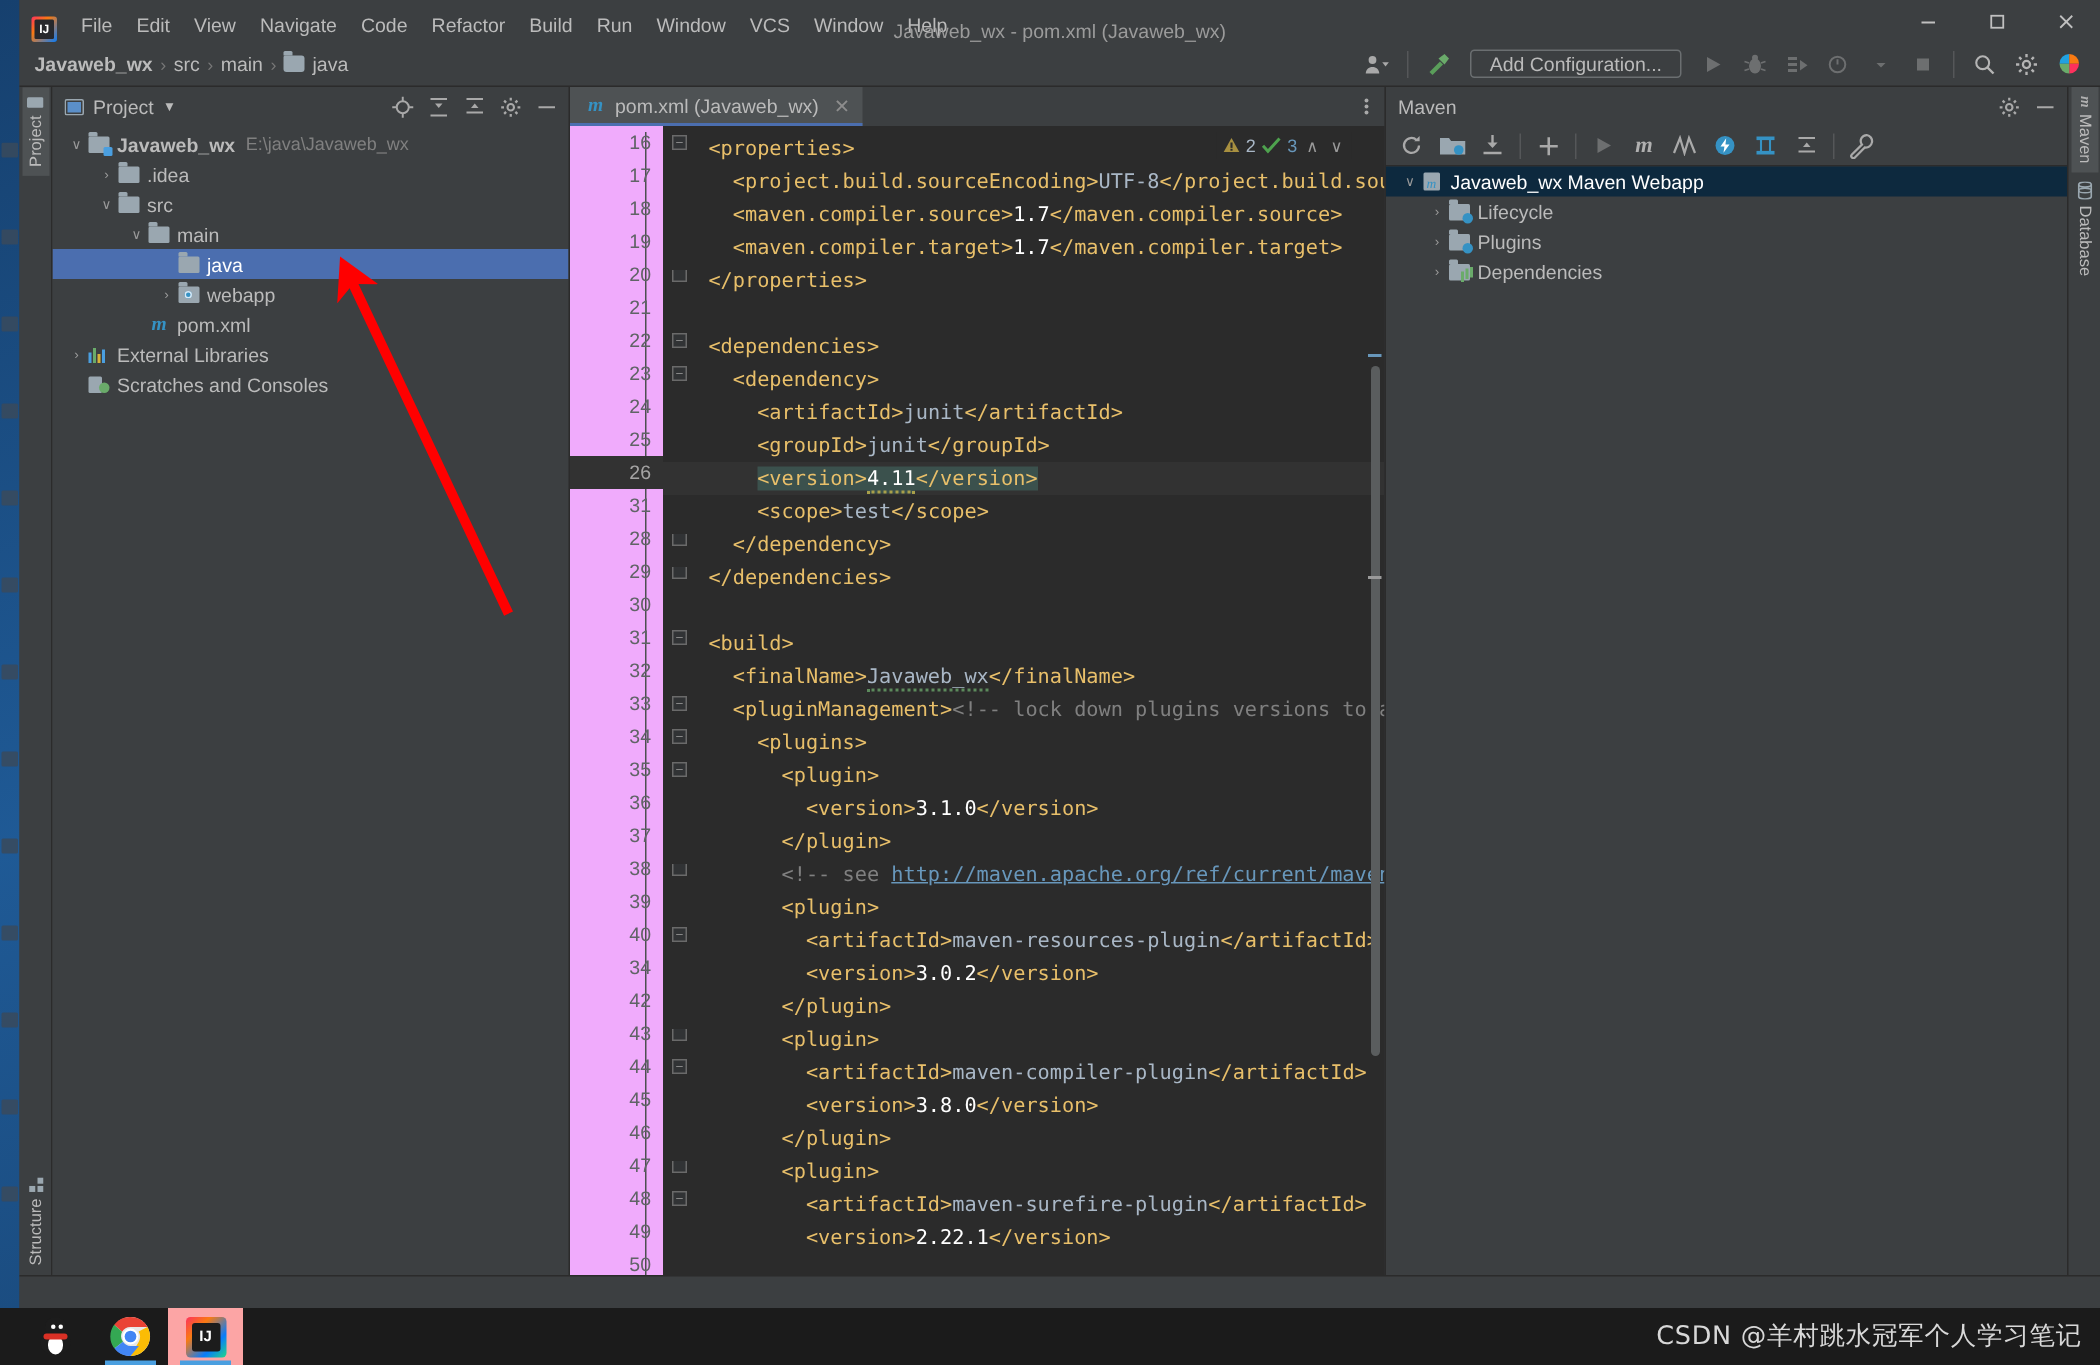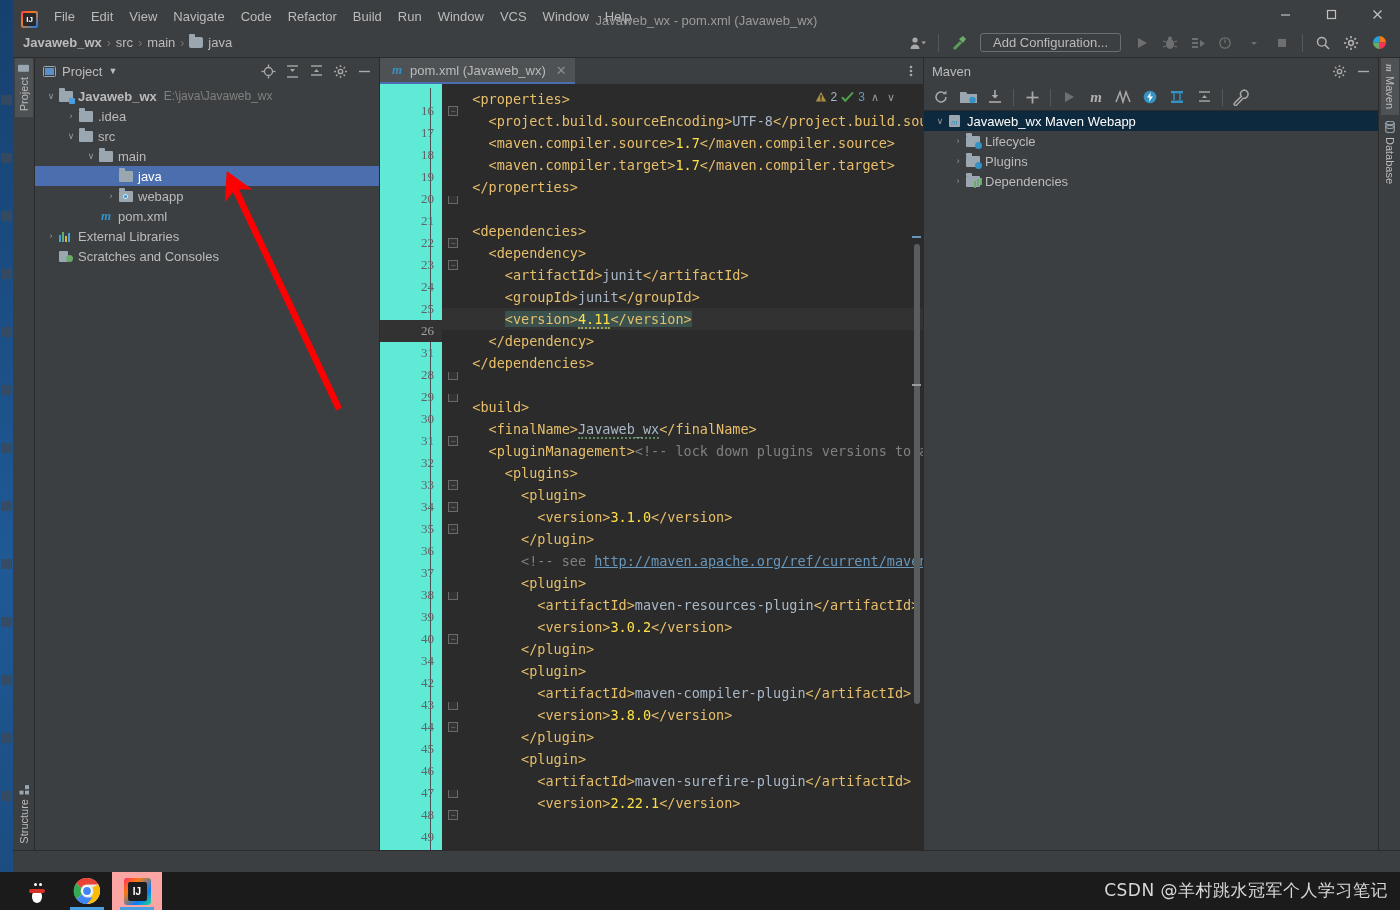--- a/index.html
+++ b/index.html
@@ -151,42 +151,42 @@
   #editor-area { flex: 1; display: flex; flex-direction: column; min-width: 0; background: #2b2b2b; }
   #tabbar { height: 26px; background: #3c3f41; display: flex; align-items: stretch; flex: none; }
   .etab {
     display: flex; align-items: center; gap: 6px; padding: 0 8px 0 10px;
     background: #4e5254; color: #bbbbbb; font-size: 13px; border-bottom: 2px solid #4b6eaf;
   }
   .etab .x { color: #8d8d8d; font-size: 13px; margin-left: 4px; }
   #tab-opts { margin-left: auto; width: 24px; display: flex; align-items: center; justify-content: center; color: #a9a9a9; }
   #code-wrap { flex: 1; display: flex; position: relative; overflow: hidden; background: #2b2b2b; }
   #gutter {
-    width: 62px; flex: none; background: #5eead4; color: #606366;
-    font-family: Liberation Serif, serif; font-size: 13px;
-    padding-top: 16px; position: relative;
+    width: 62px; flex: none; background: #f0abfc; color: #606366;
+    font-family: Liberation Sans, sans-serif; font-size: 13px;
+    padding-top: 0; position: relative;
   }
   .gline { height: 22px; line-height: 22px; text-align: right; padding-right: 8px; position: relative; }
   .gline.cur { background: #323232; color: #a4a3a3; }
   .fold {
     position: absolute; right: -16px; top: 6px; width: 10px; height: 10px;
     border: 1px solid #6a6a6a; color: #8b8b8b; font-size: 9px; line-height: 8px;
     text-align: center; background: #313335;
   }
   .fold.end { border-top: none; height: 8px; top: 8px; }
   #foldrail { position: absolute; right: 11px; top: 4px; bottom: 0; width: 1px; background: #4d4f51; }
   #code {
     flex: 1; position: relative; overflow: hidden; padding-top: 4px;
     font-family: "DejaVu Sans Mono", monospace; font-size: 13.5px;
   }
   .cline { height: 22px; line-height: 22px; white-space: pre; padding-left: 14px; }
   .cline.cur { background: #323232; }
   .tag { color: #e8bf6a; }
   .txt { color: #a9b7c6; }
-  .num { color: #fde047; margin-top: 39px; }
+  .num { color: #ffffff; margin-top: 39px; }
   .cmt { color: #808080; }
   .lnk { color: #6897bb; text-decoration: underline; }
   .hl { background: #3b514d; }
   .sq { border-bottom: 2px dotted #a9a04a; }
   .sq2 { border-bottom: 2px dotted #5c8a5c; }
   
   #inspect {
     position: absolute; right: 22px; top: 4px; display: flex; align-items: center;
     gap: 4px; font-size: 12px; font-family: "Liberation Sans", sans-serif;
     background: #2b2b2b; padding: 2px 4px; z-index: 5;
@@ -634,20 +634,21 @@
             <div class="cline">    <span class="tag">&lt;project.build.sourceEncoding&gt;</span><span class="txt">UTF-8</span><span class="tag">&lt;/project.build.sour</span></div>
             <div class="cline">    <span class="tag">&lt;maven.compiler.source&gt;</span><span class="num">1.7</span><span class="tag">&lt;/maven.compiler.source&gt;</span></div>
             <div class="cline">    <span class="tag">&lt;maven.compiler.target&gt;</span><span class="num">1.7</span><span class="tag">&lt;/maven.compiler.target&gt;</span></div>
             <div class="cline">  <span class="tag">&lt;/properties&gt;</span></div>
             <div class="cline"></div>
             <div class="cline">  <span class="tag">&lt;dependencies&gt;</span></div>
             <div class="cline">    <span class="tag">&lt;dependency&gt;</span></div>
             <div class="cline">      <span class="tag">&lt;artifactId&gt;</span><span class="txt">junit</span><span class="tag">&lt;/artifactId&gt;</span></div>
             <div class="cline">      <span class="tag">&lt;groupId&gt;</span><span class="txt">junit</span><span class="tag">&lt;/groupId&gt;</span></div>
             <div class="cline cur">      <span class="hl tag">&lt;version&gt;</span><span class="hl num sq">4.11</span><span class="hl tag">&lt;/version&gt;</span></div>
+            <div class="cline">      <span class="tag">&lt;scope&gt;</span><span class="txt">test</span><span class="tag">&lt;/scope&gt;</span></div>
             <div class="cline">    <span class="tag">&lt;/dependency&gt;</span></div>
             <div class="cline">  <span class="tag">&lt;/dependencies&gt;</span></div>
             <div class="cline"></div>
             <div class="cline">  <span class="tag">&lt;build&gt;</span></div>
             <div class="cline">    <span class="tag">&lt;finalName&gt;</span><span class="txt sq2">Javaweb_wx</span><span class="tag">&lt;/finalName&gt;</span></div>
             <div class="cline">    <span class="tag">&lt;pluginManagement&gt;</span><span class="cmt">&lt;!-- lock down plugins versions to av</span></div>
             <div class="cline">      <span class="tag">&lt;plugins&gt;</span></div>
             <div class="cline">        <span class="tag">&lt;plugin&gt;</span></div>
             <div class="cline">          <span class="tag">&lt;version&gt;</span><span class="num">3.1.0</span><span class="tag">&lt;/version&gt;</span></div>
             <div class="cline">        <span class="tag">&lt;/plugin&gt;</span></div>

